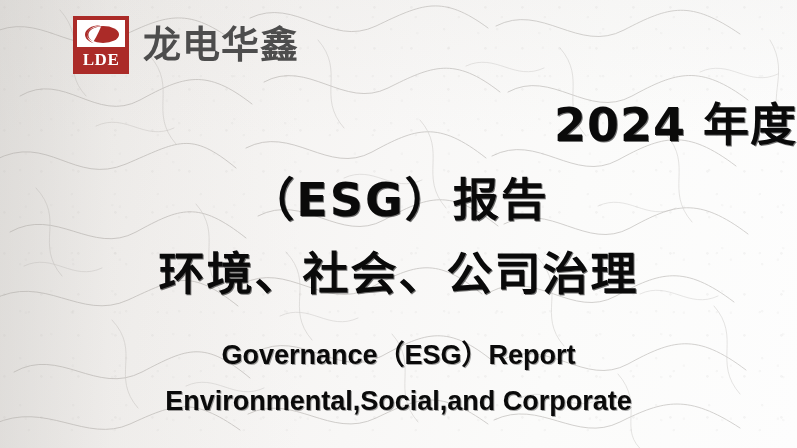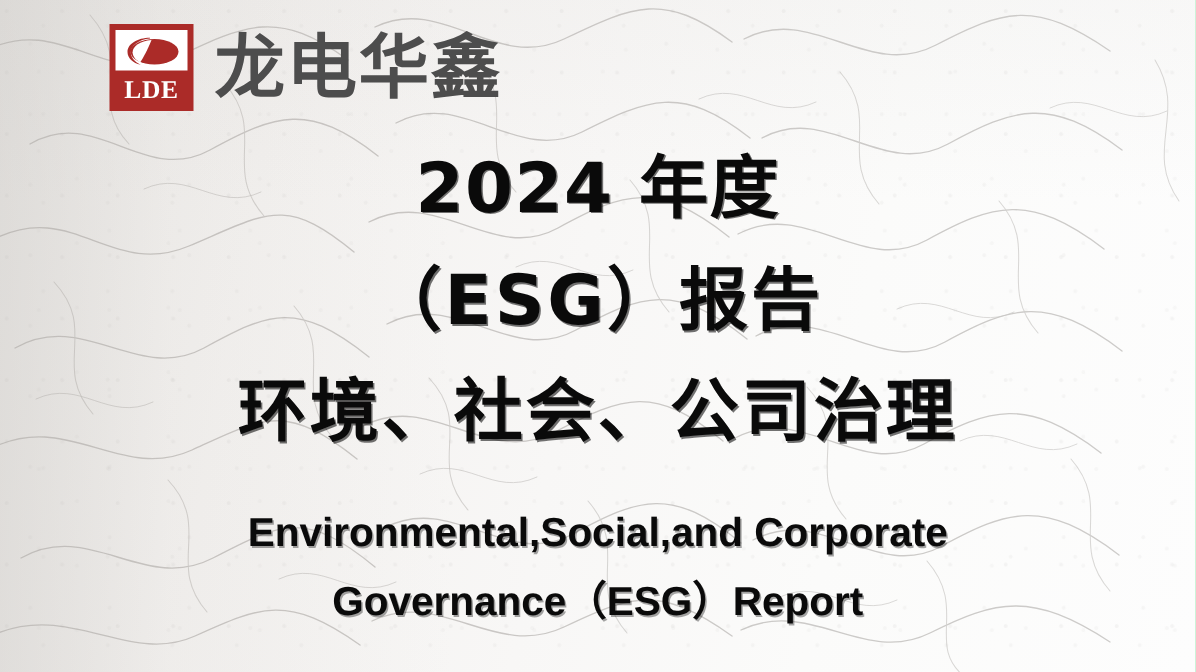--- a/index.html
+++ b/index.html
@@ -94,21 +94,21 @@
     color: #ffffff;
     font-family: "Liberation Serif", "DejaVu Serif", serif;
     font-weight: bold;
     font-size: 17px;
     letter-spacing: 0.5px;
     line-height: 1;
     padding-bottom: 2px;
   }
   .logo-name {
     color: #4d4d4d;
-    font-size: 47px;
+    font-size: 38px;
     font-weight: bold;
     letter-spacing: 1px;
     line-height: 1;
     white-space: nowrap;
     font-family: "DejaVu Sans", "Liberation Sans", sans-serif;
   }
 
   
   .titles {
     position: absolute;
@@ -120,21 +120,21 @@
   .title-cn {
     color: #0a0a0a;
     font-weight: bold;
     font-size: 46px;
     line-height: 1.62;
     letter-spacing: 2px;
     white-space: nowrap;
     font-family: "DejaVu Sans", "Liberation Sans", sans-serif;
     text-shadow: 1px 1px 0 rgba(0,0,0,0.55);
   }
-  .title-cn.line1 { letter-spacing: 1px; }
+  .title-cn.line1 { letter-spacing: 1px; text-align: right; }
 
   .subtitles {
     position: absolute;
     left: 0;
     right: 0;
     top: 332px;
     text-align: center;
   }
   .subtitle-en {
     color: #0a0a0a;
@@ -226,17 +226,17 @@
     <div class="logo-name">龙电华鑫</div>
   </div>
 
   <div class="titles">
     <div class="title-cn line1">2024 年度</div>
     <div class="title-cn line3">（ESG）报告</div>
     <div class="title-cn line2">环境、社会、公司治理</div>
   </div>
 
   <div class="subtitles">
+    <div class="subtitle-en">Governance（ESG）Report</div>
     <div class="subtitle-en">Environmental,Social,and Corporate</div>
-    <div class="subtitle-en">Governance（ESG）Report</div>
   </div>
 
 </div>
 
 </body></html>

